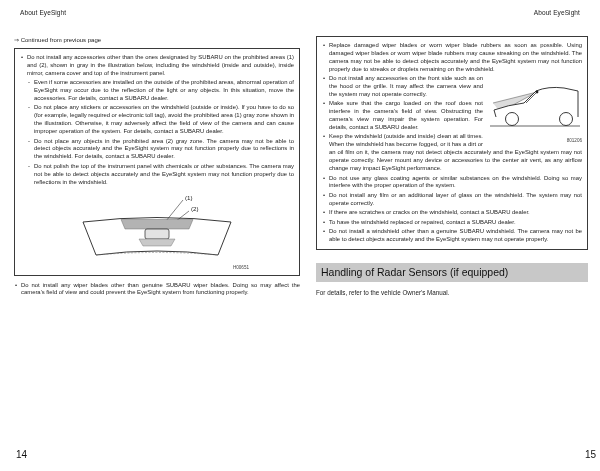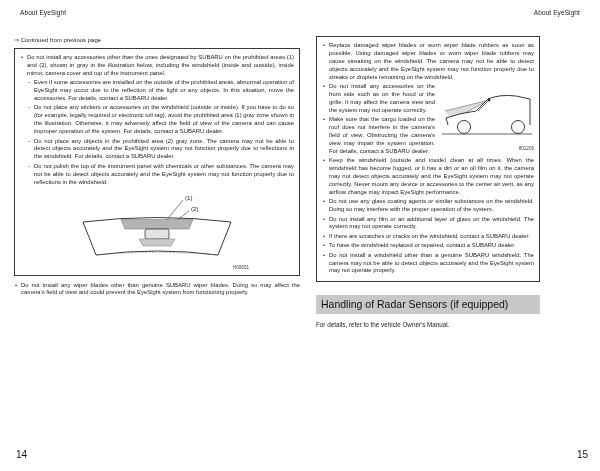--- a/index.html
+++ b/index.html
@@ -8,38 +8,38 @@
   .sheet {
     position:relative; width:600px; height:471px; margin:0 auto;
     background:#ffffff; color:#1c1c1c; overflow:hidden;
     box-shadow:0 0 3px rgba(0,0,0,.25);
   }
   .hdr { position:absolute; top:9px; font-size:6.5px; color:#222; letter-spacing:.1px; }
   .hdr-left { left:20px; }
   .hdr-right { right:20px; }
   .col { position:absolute; top:36px; }
   .col-left { left:14px; width:286px; }
-  .col-right { left:316px; width:224px; }
+  .col-right { left:316px; width:272px; }
   .note { font-size:6px; margin-bottom:5px; color:#222; }
   .cbox { border:1px solid #3a3a3a; padding:5px 5px 4px 5px; overflow:hidden; }
   .items { list-style:none; }
   .item { position:relative; font-size:5.9px; line-height:1.34; text-align:justify;
           padding-left:7px; margin-bottom:1.5px; color:#1c1c1c; }
   .item .mk { position:absolute; left:1px; top:0; }
   .item.dash { margin-left:7px; }
   .after-box { margin-top:6px; }
   .fig-center { width:184px; margin:5px auto 1px auto; text-align:center; }
   .figcode { font-size:4.6px; color:#444; text-align:right; margin-top:1px; }
   .fig-right { float:right; width:94px; margin:2px 0 3px 5px; }
   .section-title { margin-top:13px; background:#c8c8c8; color:#111;
                    font-size:10.5px; padding:3px 5px 4px 5px; }
   .section-body { font-size:6.3px; margin-top:7px; color:#1c1c1c; }
   .pnum { position:absolute; bottom:11px; font-size:10px; color:#111; }
   .pnum-left { left:16px; }
-  .pnum-right { right:12px;margin-left:8px; }
+  .pnum-right { right:4px;margin-left:8px; }
   svg text { font-family:"Liberation Sans", sans-serif; fill:#222; }
 </style>
 </head>
 <body>
 
 <div class="sheet">
 
   <div class="hdr hdr-left">About EyeSight</div>
   <div class="hdr hdr-right">About EyeSight</div>
 

